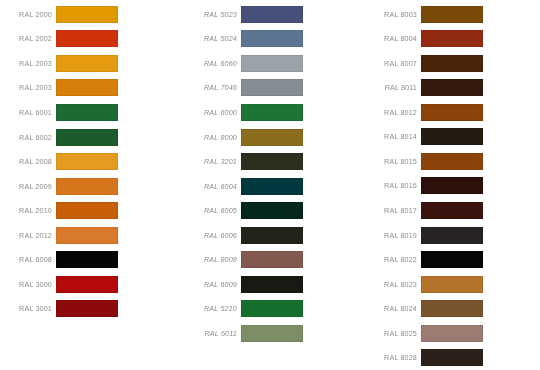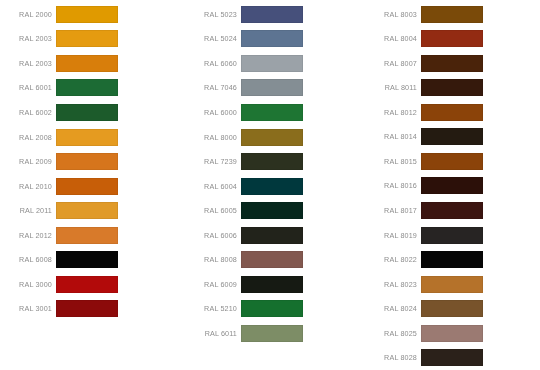--- a/index.html
+++ b/index.html
@@ -21,21 +21,21 @@
     box-sizing: border-box;
     padding-top: 2px;
   }
   .column {
     display: flex;
     flex-direction: column;
     width: 180px;
     box-sizing: border-box;
   }
   .column.col-0 { padding-left: 0px; }
-  .column.col-1 { padding-left: 5px; }
+  .column.col-1 { padding-left: 5px; font-style: italic; }
   .column.col-2 { padding-left: 5px; }
 
   .swatch-row {
     display: flex;
     flex-direction: row;
     align-items: center;
     height: 24.55px;
     box-sizing: border-box;
   }
   .swatch-label {
@@ -59,20 +59,24 @@
 </head>
 <body>
 
 <div id="chart">
     <div class="column col-0">
       <div class="swatch-row">
         <div class="swatch-label">RAL 2000</div>
         <div class="swatch-chip" style="background-color: rgb(224, 154, 0);"></div>
       </div>
       <div class="swatch-row">
+        <div class="swatch-label">RAL 2002</div>
+        <div class="swatch-chip" style="background-color: rgb(208, 51, 12);"></div>
+      </div>
+      <div class="swatch-row">
         <div class="swatch-label">RAL 2003</div>
         <div class="swatch-chip" style="background-color: rgb(229, 155, 16);"></div>
       </div>
       <div class="swatch-row">
         <div class="swatch-label">RAL 2003</div>
         <div class="swatch-chip" style="background-color: rgb(216, 126, 11);"></div>
       </div>
       <div class="swatch-row">
         <div class="swatch-label">RAL 6001</div>
         <div class="swatch-chip" style="background-color: rgb(28, 107, 52);"></div>
@@ -87,24 +91,20 @@
       </div>
       <div class="swatch-row">
         <div class="swatch-label">RAL 2009</div>
         <div class="swatch-chip" style="background-color: rgb(214, 117, 28);"></div>
       </div>
       <div class="swatch-row">
         <div class="swatch-label">RAL 2010</div>
         <div class="swatch-chip" style="background-color: rgb(199, 94, 8);"></div>
       </div>
       <div class="swatch-row">
-        <div class="swatch-label">RAL 2011</div>
-        <div class="swatch-chip" style="background-color: rgb(224, 154, 40);"></div>
-      </div>
-      <div class="swatch-row">
         <div class="swatch-label">RAL 2012</div>
         <div class="swatch-chip" style="background-color: rgb(216, 122, 42);"></div>
       </div>
       <div class="swatch-row">
         <div class="swatch-label">RAL 6008</div>
         <div class="swatch-chip" style="background-color: rgb(5, 5, 5);"></div>
       </div>
       <div class="swatch-row">
         <div class="swatch-label">RAL 3000</div>
         <div class="swatch-chip" style="background-color: rgb(178, 10, 10);"></div>
@@ -133,21 +133,21 @@
       </div>
       <div class="swatch-row">
         <div class="swatch-label">RAL 6000</div>
         <div class="swatch-chip" style="background-color: rgb(30, 117, 51);"></div>
       </div>
       <div class="swatch-row">
         <div class="swatch-label">RAL 8000</div>
         <div class="swatch-chip" style="background-color: rgb(138, 109, 28);"></div>
       </div>
       <div class="swatch-row">
-        <div class="swatch-label">RAL 7239</div>
+        <div class="swatch-label">RAL 3201</div>
         <div class="swatch-chip" style="background-color: rgb(44, 49, 31);"></div>
       </div>
       <div class="swatch-row">
         <div class="swatch-label">RAL 6004</div>
         <div class="swatch-chip" style="background-color: rgb(0, 56, 61);"></div>
       </div>
       <div class="swatch-row">
         <div class="swatch-label">RAL 6005</div>
         <div class="swatch-chip" style="background-color: rgb(6, 39, 29);"></div>
       </div>

